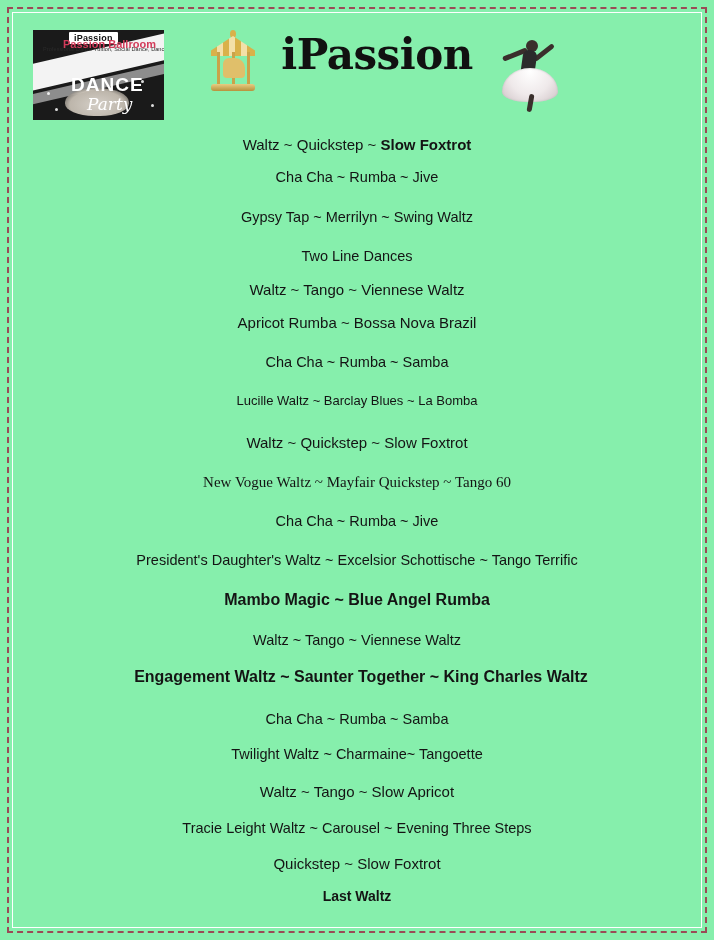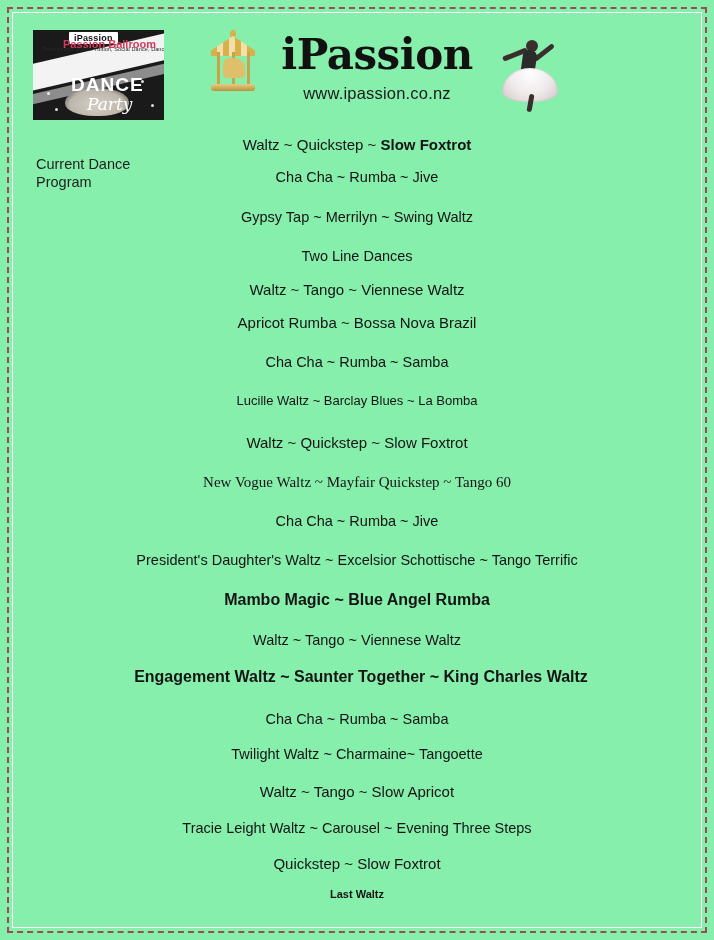--- a/index.html
+++ b/index.html
@@ -278,35 +278,33 @@
       <div class="sparkle" style="left:108px;top:50px;"></div>
       <div class="sparkle" style="left:22px;top:78px;"></div>
       <div class="sparkle" style="left:118px;top:74px;"></div>
       <div class="ip-top">iPassion</div>
       <div class="ip-tag">Professional Dance Tuition, Social Dance, Dance Parties, DJ Services &amp; Dance Travel</div>
       <div class="ip-ball">Passion Ballroom</div>
       <div class="ip-dance">DANCE</div>
       <div class="ip-party">Party</div>
     </div>
 
-    <div class="current-program">Current Dance Program</div>
 
     <div class="carousel">
       <div class="finial"></div>
       <div class="canopy"></div>
       <div class="pole pole2"></div>
       <div class="pole"></div>
       <div class="pole pole3"></div>
       <div class="horse"></div>
       <div class="base"></div>
     </div>
 
     <div class="brand">
       <div class="brand-title">iPassion</div>
-      <div class="brand-url">www.ipassion.co.nz</div>
     </div>
 
     <div class="dancer">
       <div class="arm"></div>
       <div class="arm2"></div>
       <div class="head"></div>
       <div class="torso"></div>
       <div class="skirt"></div>
       <div class="leg"></div>
     </div>
@@ -326,16 +324,16 @@
       <div class="dance-line" style="position: absolute; left: 0px; width: 100%; top: 385px; font-size: 14.5px;"><span>Cha Cha ~ Rumba  ~ Jive</span></div>
       <div class="dance-line" style="position: absolute; left: 0px; width: 100%; top: 424px; font-size: 14.5px;"><span>President's Daughter's Waltz ~ Excelsior Schottische ~ Tango Terrific</span></div>
       <div class="dance-line" style="position: absolute; left: 0px; width: 100%; top: 463px; font-size: 16px; font-weight: bold;"><span>Mambo Magic ~ Blue Angel Rumba</span></div>
       <div class="dance-line" style="position: absolute; left: 0px; width: 100%; top: 504px; font-size: 14.5px;"><span>Waltz  ~ Tango  ~ Viennese Waltz</span></div>
       <div class="dance-line" style="position: absolute; left: 4px; width: 100%; top: 540px; font-size: 16px; font-weight: bold;"><span>Engagement Waltz ~ Saunter Together  ~ King Charles Waltz</span></div>
       <div class="dance-line" style="position: absolute; left: 0px; width: 100%; top: 583px; font-size: 14.5px;"><span>Cha Cha ~ Rumba ~ Samba</span></div>
       <div class="dance-line" style="position: absolute; left: 0px; width: 100%; top: 618px; font-size: 14.5px;"><span>Twilight Waltz ~ Charmaine~ Tangoette</span></div>
       <div class="dance-line" style="position: absolute; left: 0px; width: 100%; top: 655px; font-size: 15px;"><span>Waltz ~ Tango  ~ Slow Apricot</span></div>
       <div class="dance-line" style="position: absolute; left: 0px; width: 100%; top: 692px; font-size: 14.5px;"><span>Tracie Leight Waltz ~ Carousel ~ Evening Three Steps</span></div>
       <div class="dance-line" style="position: absolute; left: 0px; width: 100%; top: 727px; font-size: 15px;"><span>Quickstep ~ Slow Foxtrot</span></div>
-      <div class="dance-line" style="position: absolute; left: 0px; width: 100%; top: 760px; font-size: 11px; font-weight: bold;"><span>Last Waltz</span></div>
+      <div class="dance-line" style="position: absolute; left: 0px; width: 100%; top: 760px; font-size: 14px; font-weight: bold;"><span>Last Waltz</span></div>
     </div>
 
 </div>
 
 </body></html>

